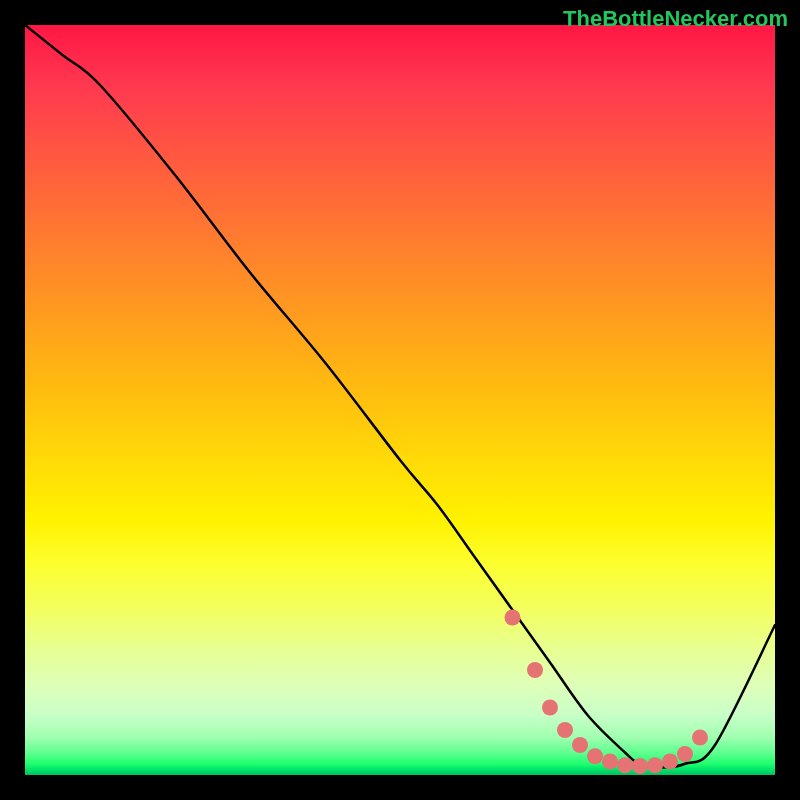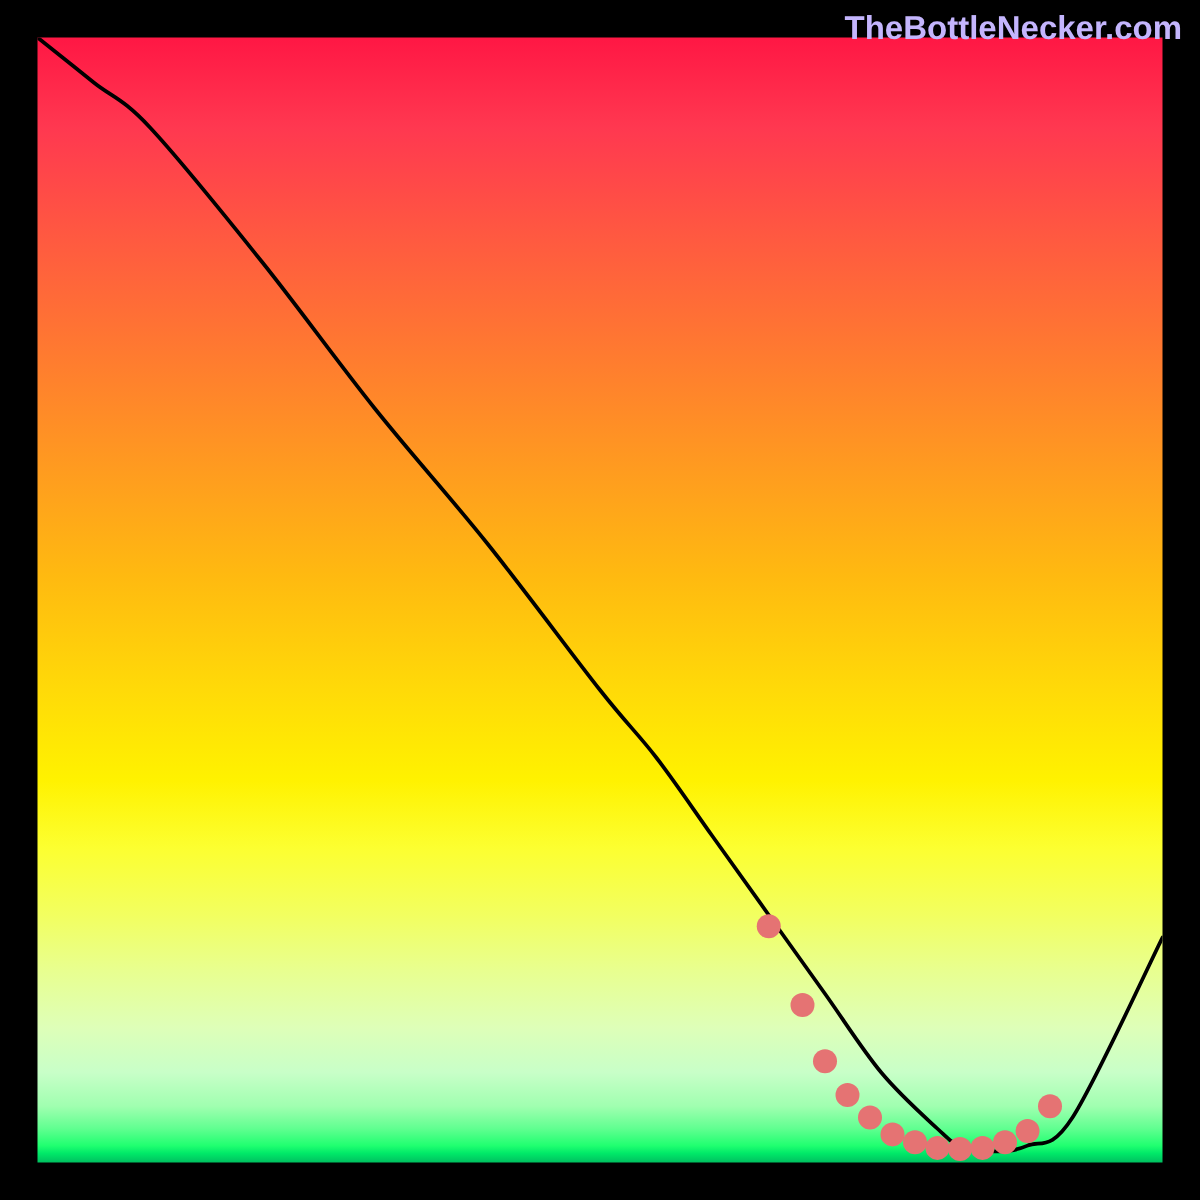--- a/index.html
+++ b/index.html
@@ -8,21 +8,21 @@
     height: 800px;
     background: #000;
     position: relative;
     font-family: Arial, sans-serif;
     overflow: hidden;
   }
   .watermark {
     position: absolute;
     top: 6px;
     right: 12px;
-    color: #c4b5fd;
+    color: #22c55e;
     font-size: 22px;
     font-weight: bold;
     z-index: 10;
   }
   .plot-area {
     position: absolute;
     left: 25px;
     top: 25px;
     width: 750px;
     height: 750px;

